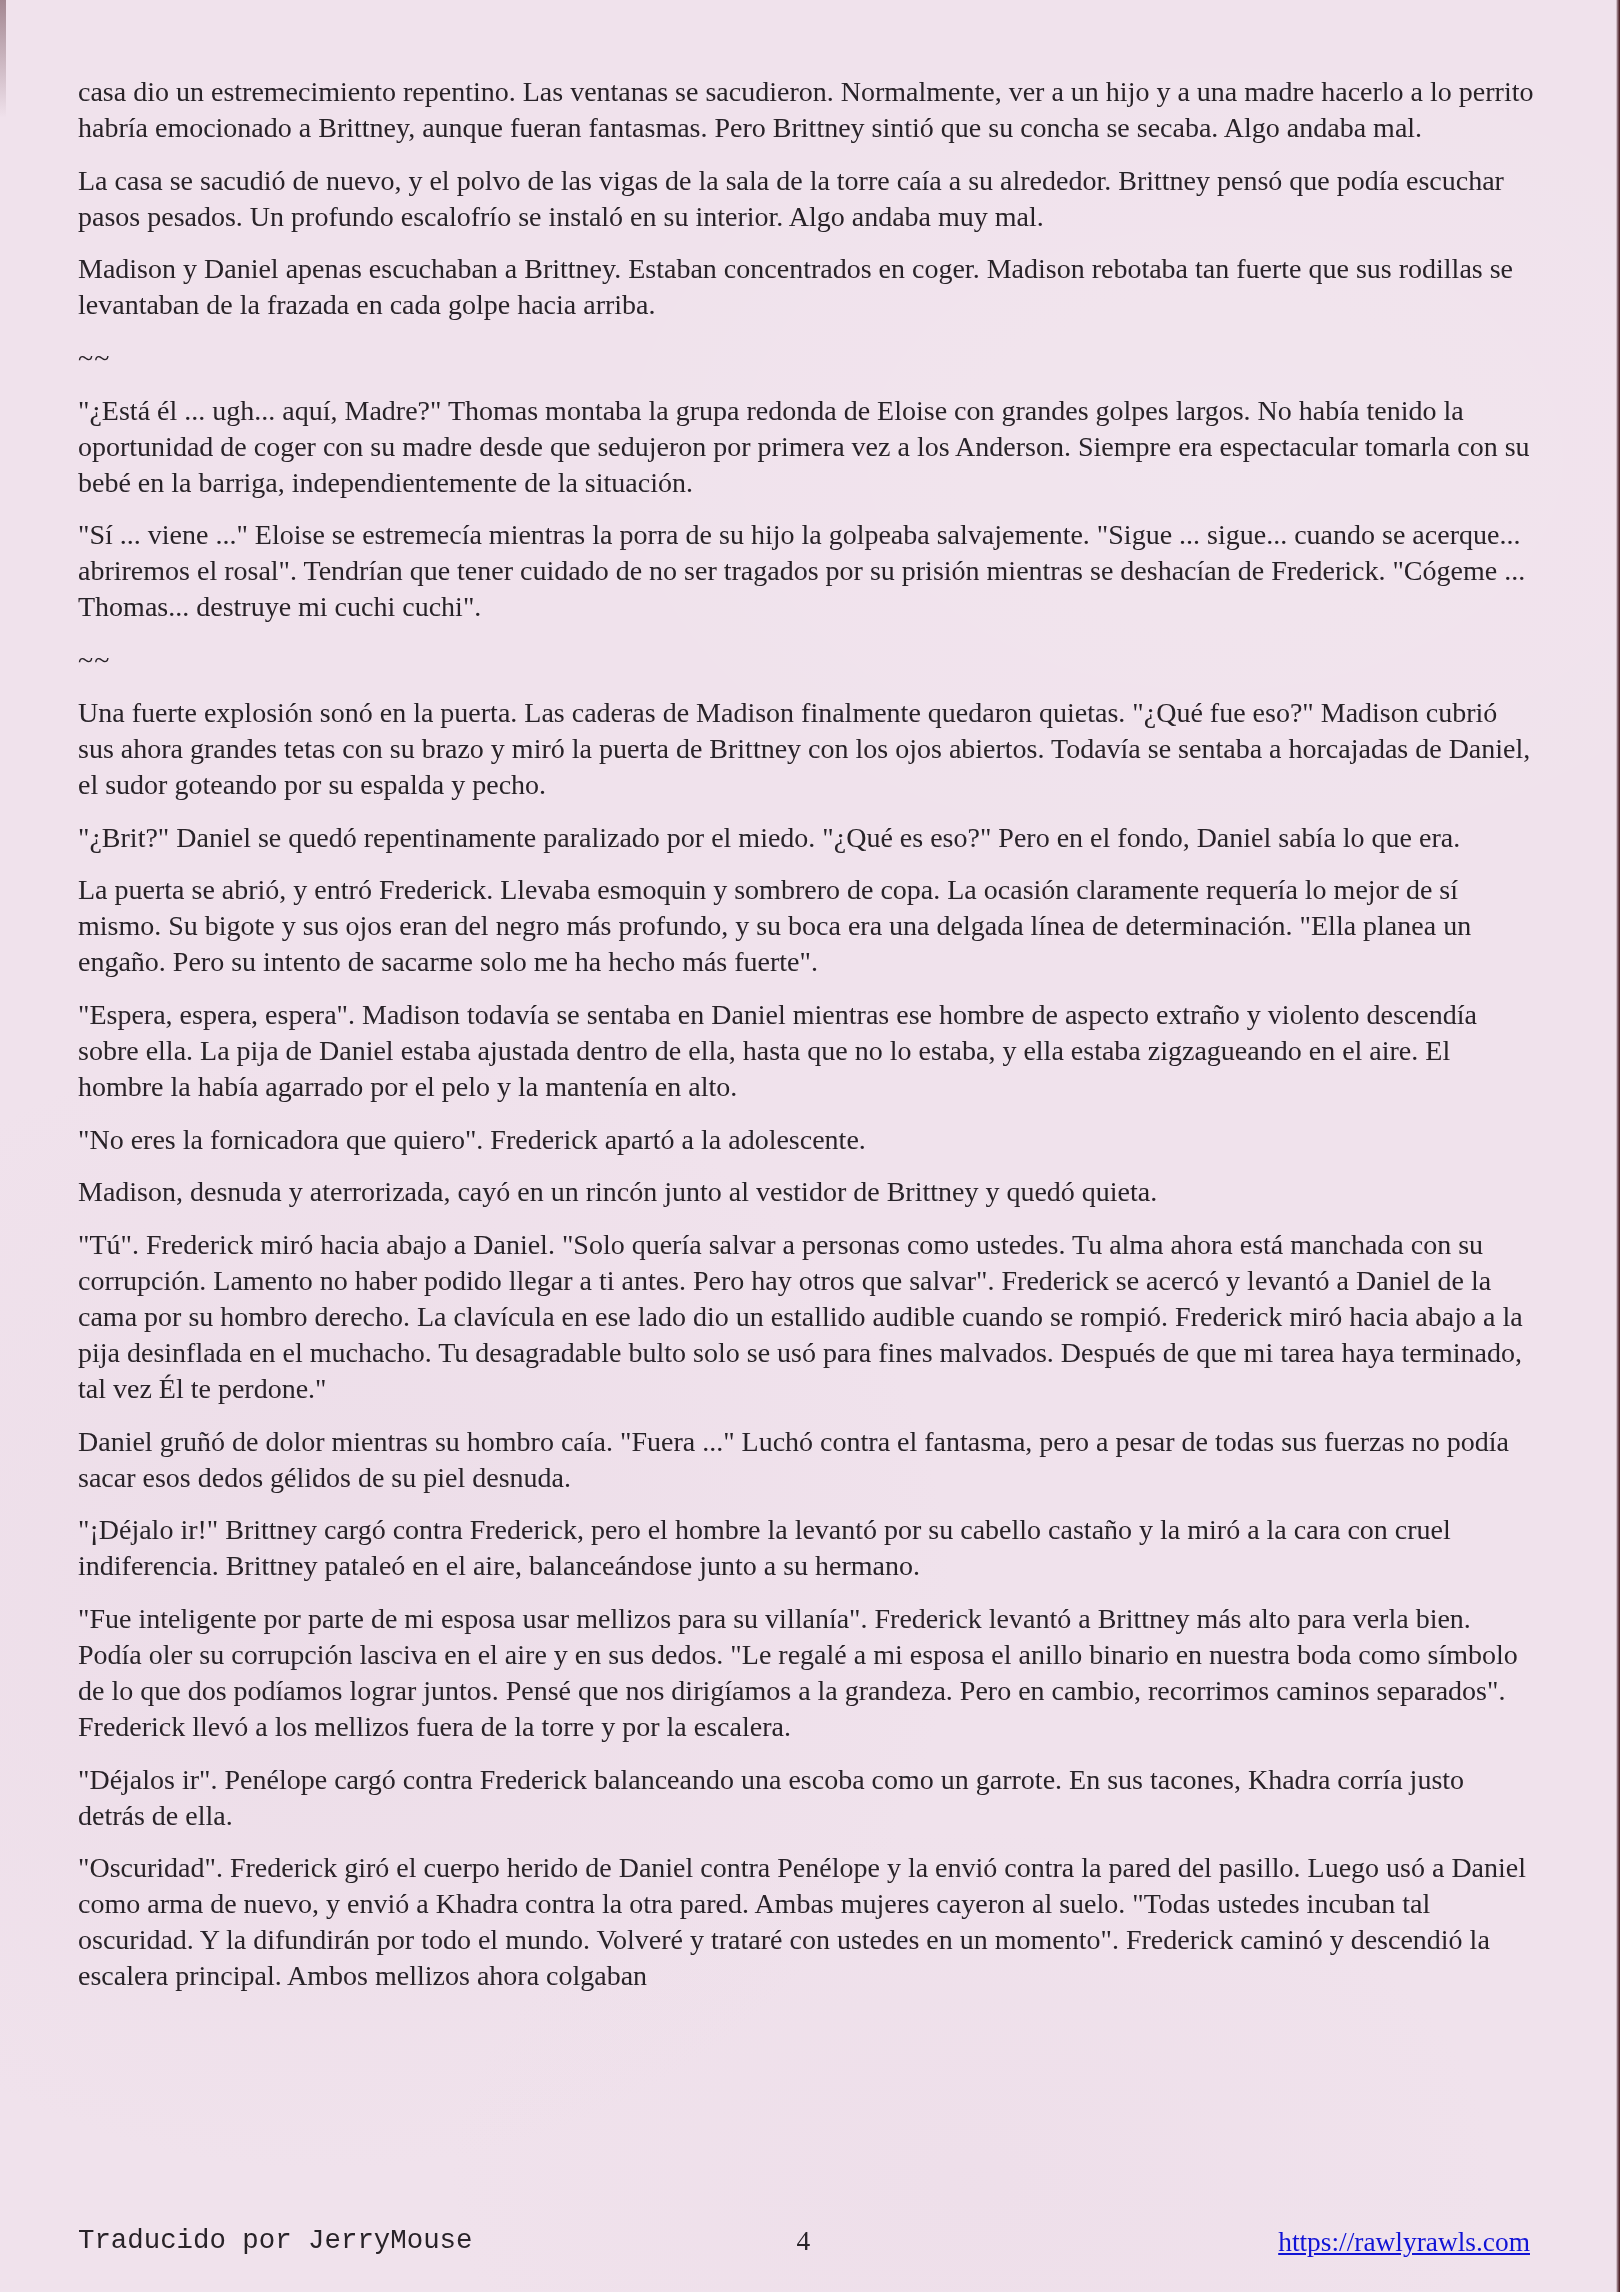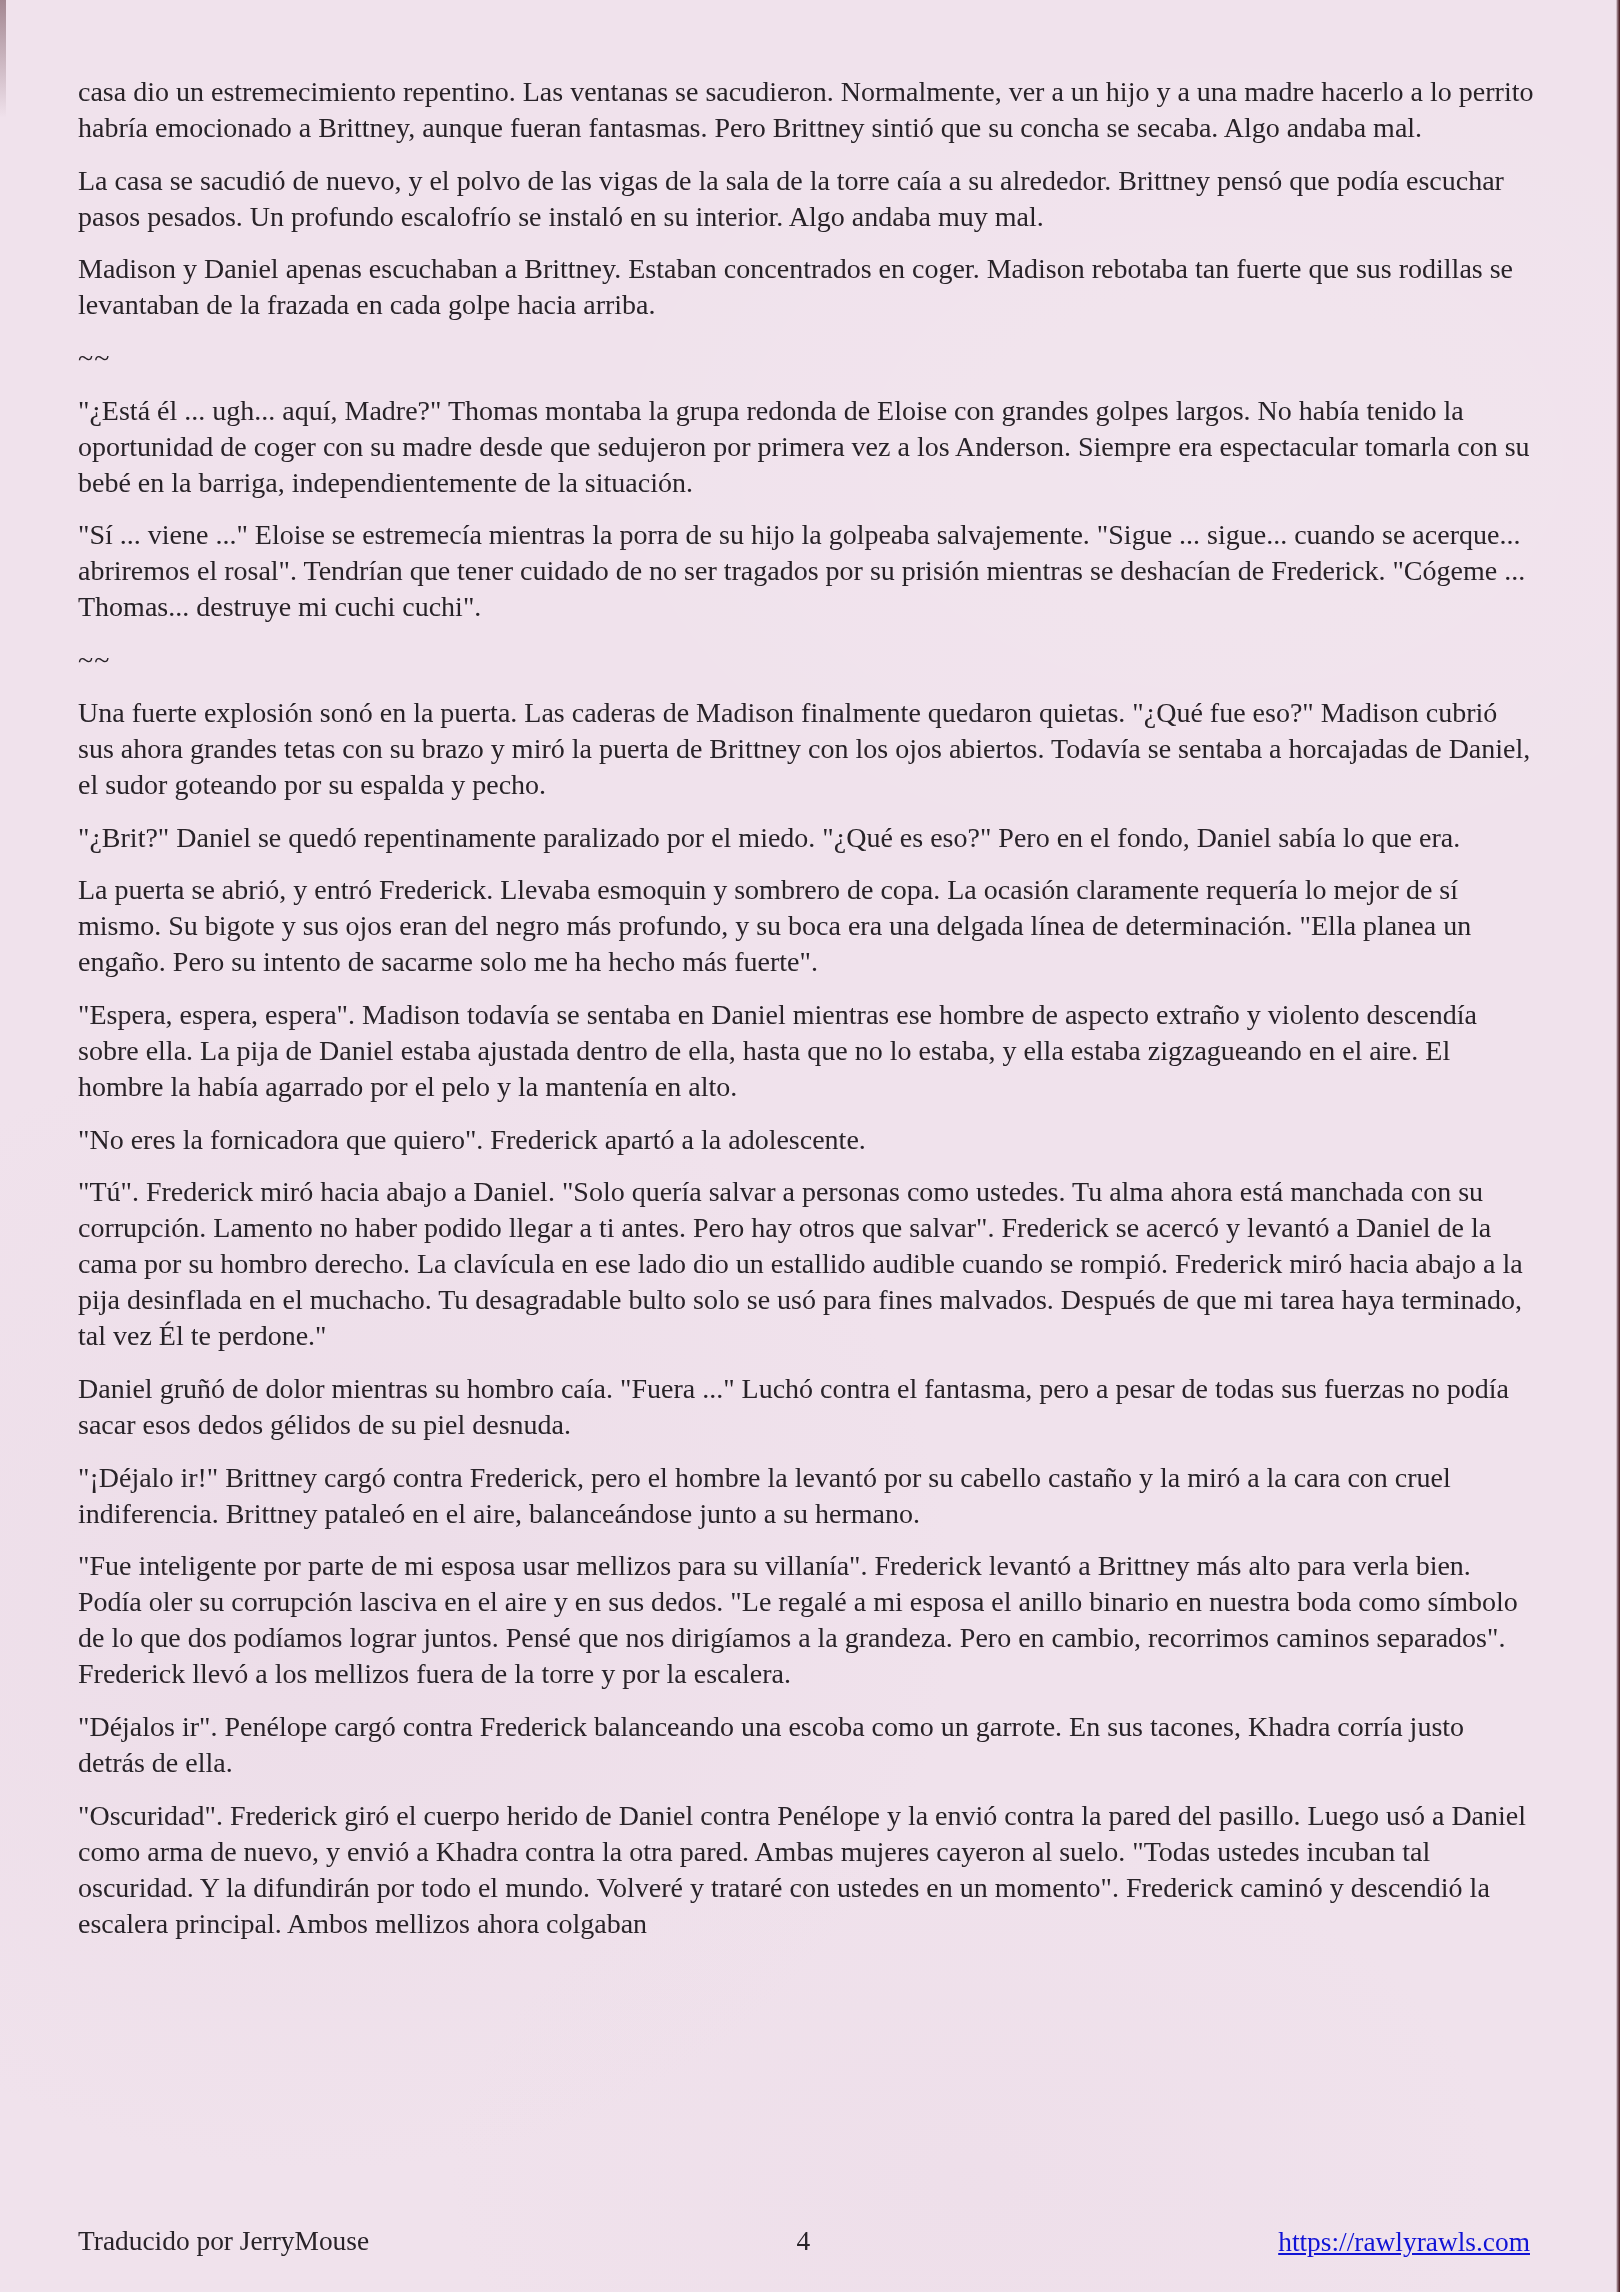--- a/index.html
+++ b/index.html
@@ -31,21 +31,21 @@
     font-size:28px;line-height:36px;
     text-align:left;
   }
   .content p{margin:0 0 16.7px 0;}
   .content p.separator{letter-spacing:1px;}
   .footer{
     position:absolute;left:78px;right:90px;bottom:33px;
     height:37px;
     font-size:27.4px;line-height:36px;color:#282328;
   }
-  .footer .translator{position:absolute;left:0;top:0;}
+  .footer .translator{position:absolute;left:0;top:0;font-family:Liberation Mono, monospace;}
   .footer .page-number{position:absolute;left:50%;top:0;transform:translateX(-54%);}
   .footer .source-link{
     position:absolute;right:0;top:1px;
     color:#1113d6;cursor:pointer;
   }
 </style>
 </head>
 <body>
 
 <div class="page">
@@ -57,20 +57,21 @@
     <p>Madison y Daniel apenas escuchaban a Brittney. Estaban concentrados en coger. Madison rebotaba tan fuerte que sus rodillas se levantaban de la frazada en cada golpe hacia arriba.</p>
     <p class="separator">~~</p>
     <p>"¿Está él ... ugh... aquí, Madre?" Thomas montaba la grupa redonda de Eloise con grandes golpes largos. No había tenido la oportunidad de coger con su madre desde que sedujeron por primera vez a los Anderson. Siempre era espectacular tomarla con su bebé en la barriga, independientemente de la situación.</p>
     <p>"Sí ... viene ..." Eloise se estremecía mientras la porra de su hijo la golpeaba salvajemente. "Sigue ... sigue... cuando se acerque... abriremos el rosal". Tendrían que tener cuidado de no ser tragados por su prisión mientras se deshacían de Frederick. "Cógeme ... Thomas... destruye mi cuchi cuchi".</p>
     <p class="separator">~~</p>
     <p>Una fuerte explosión sonó en la puerta. Las caderas de Madison finalmente quedaron quietas. "¿Qué fue eso?" Madison cubrió sus ahora grandes tetas con su brazo y miró la puerta de Brittney con los ojos abiertos. Todavía se sentaba a horcajadas de Daniel, el sudor goteando por su espalda y pecho.</p>
     <p>"¿Brit?" Daniel se quedó repentinamente paralizado por el miedo. "¿Qué es eso?" Pero en el fondo, Daniel sabía lo que era.</p>
     <p>La puerta se abrió, y entró Frederick. Llevaba esmoquin y sombrero de copa. La ocasión claramente requería lo mejor de sí mismo. Su bigote y sus ojos eran del negro más profundo, y su boca era una delgada línea de determinación. "Ella planea un engaño. Pero su intento de sacarme solo me ha hecho más fuerte".</p>
     <p>"Espera, espera, espera". Madison todavía se sentaba en Daniel mientras ese hombre de aspecto extraño y violento descendía sobre ella. La pija de Daniel estaba ajustada dentro de ella, hasta que no lo estaba, y ella estaba zigzagueando en el aire. El hombre la había agarrado por el pelo y la mantenía en alto.</p>
     <p>"No eres la fornicadora que quiero". Frederick apartó a la adolescente.</p>
+    <p>Madison, desnuda y aterrorizada, cayó en un rincón junto al vestidor de Brittney y quedó quieta.</p>
     <p>"Tú". Frederick miró hacia abajo a Daniel. "Solo quería salvar a personas como ustedes. Tu alma ahora está manchada con su corrupción. Lamento no haber podido llegar a ti antes. Pero hay otros que salvar". Frederick se acercó y levantó a Daniel de la cama por su hombro derecho. La clavícula en ese lado dio un estallido audible cuando se rompió. Frederick miró hacia abajo a la pija desinflada en el muchacho. Tu desagradable bulto solo se usó para fines malvados. Después de que mi tarea haya terminado, tal vez Él te perdone."</p>
     <p>Daniel gruñó de dolor mientras su hombro caía. "Fuera ..." Luchó contra el fantasma, pero a pesar de todas sus fuerzas no podía sacar esos dedos gélidos de su piel desnuda.</p>
     <p>"¡Déjalo ir!" Brittney cargó contra Frederick, pero el hombre la levantó por su cabello castaño y la miró a la cara con cruel indiferencia. Brittney pataleó en el aire, balanceándose junto a su hermano.</p>
     <p>"Fue inteligente por parte de mi esposa usar mellizos para su villanía". Frederick levantó a Brittney más alto para verla bien. Podía oler su corrupción lasciva en el aire y en sus dedos. "Le regalé a mi esposa el anillo binario en nuestra boda como símbolo de lo que dos podíamos lograr juntos. Pensé que nos dirigíamos a la grandeza. Pero en cambio, recorrimos caminos separados". Frederick llevó a los mellizos fuera de la torre y por la escalera.</p>
     <p>"Déjalos ir". Penélope cargó contra Frederick balanceando una escoba como un garrote. En sus tacones, Khadra corría justo detrás de ella.</p>
     <p>"Oscuridad". Frederick giró el cuerpo herido de Daniel contra Penélope y la envió contra la pared del pasillo. Luego usó a Daniel como arma de nuevo, y envió a Khadra contra la otra pared. Ambas mujeres cayeron al suelo. "Todas ustedes incuban tal oscuridad. Y la difundirán por todo el mundo. Volveré y trataré con ustedes en un momento". Frederick caminó y descendió la escalera principal. Ambos mellizos ahora colgaban</p>
   </div>
 
   <div class="footer">
     <span class="translator">Traducido por JerryMouse</span>

